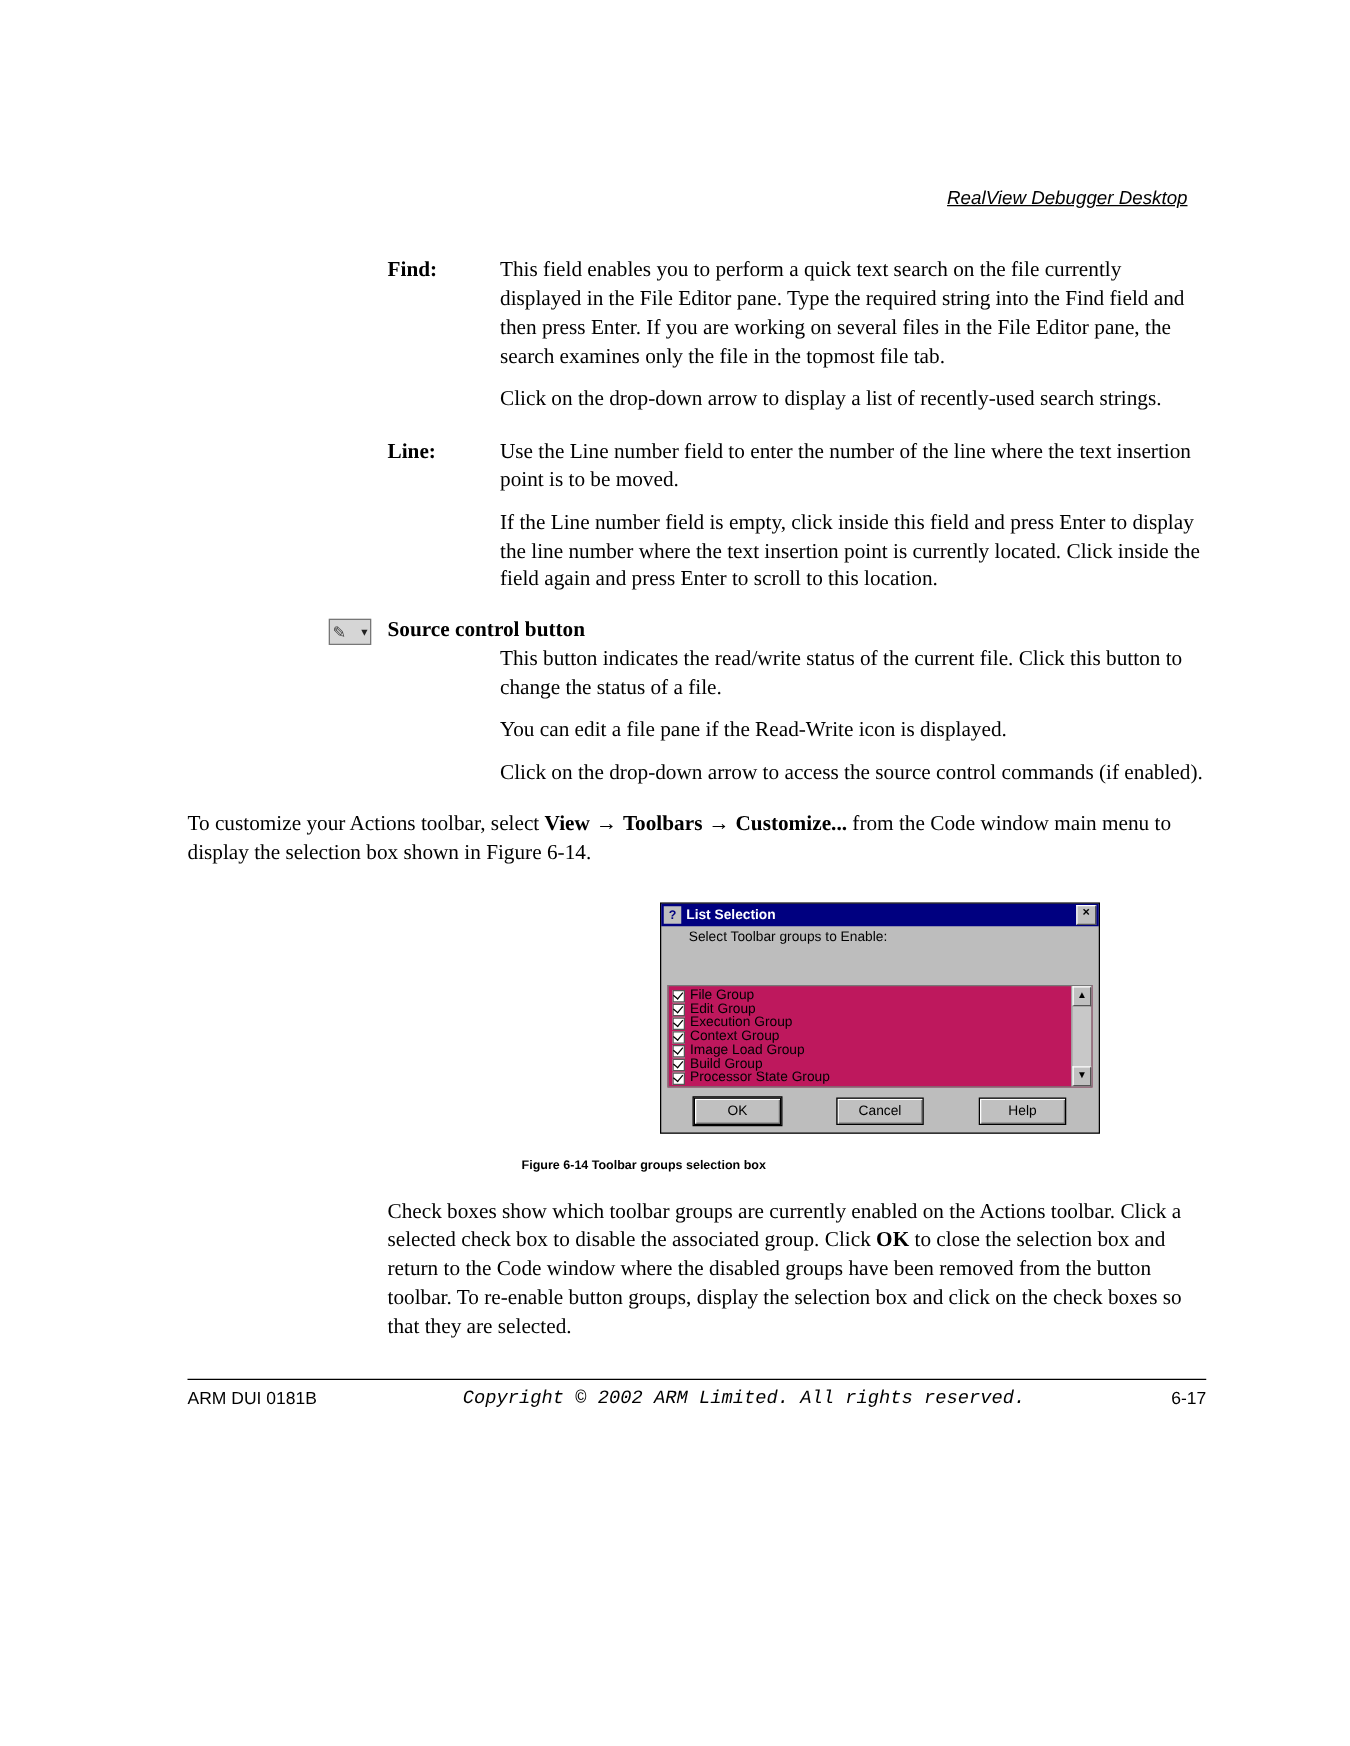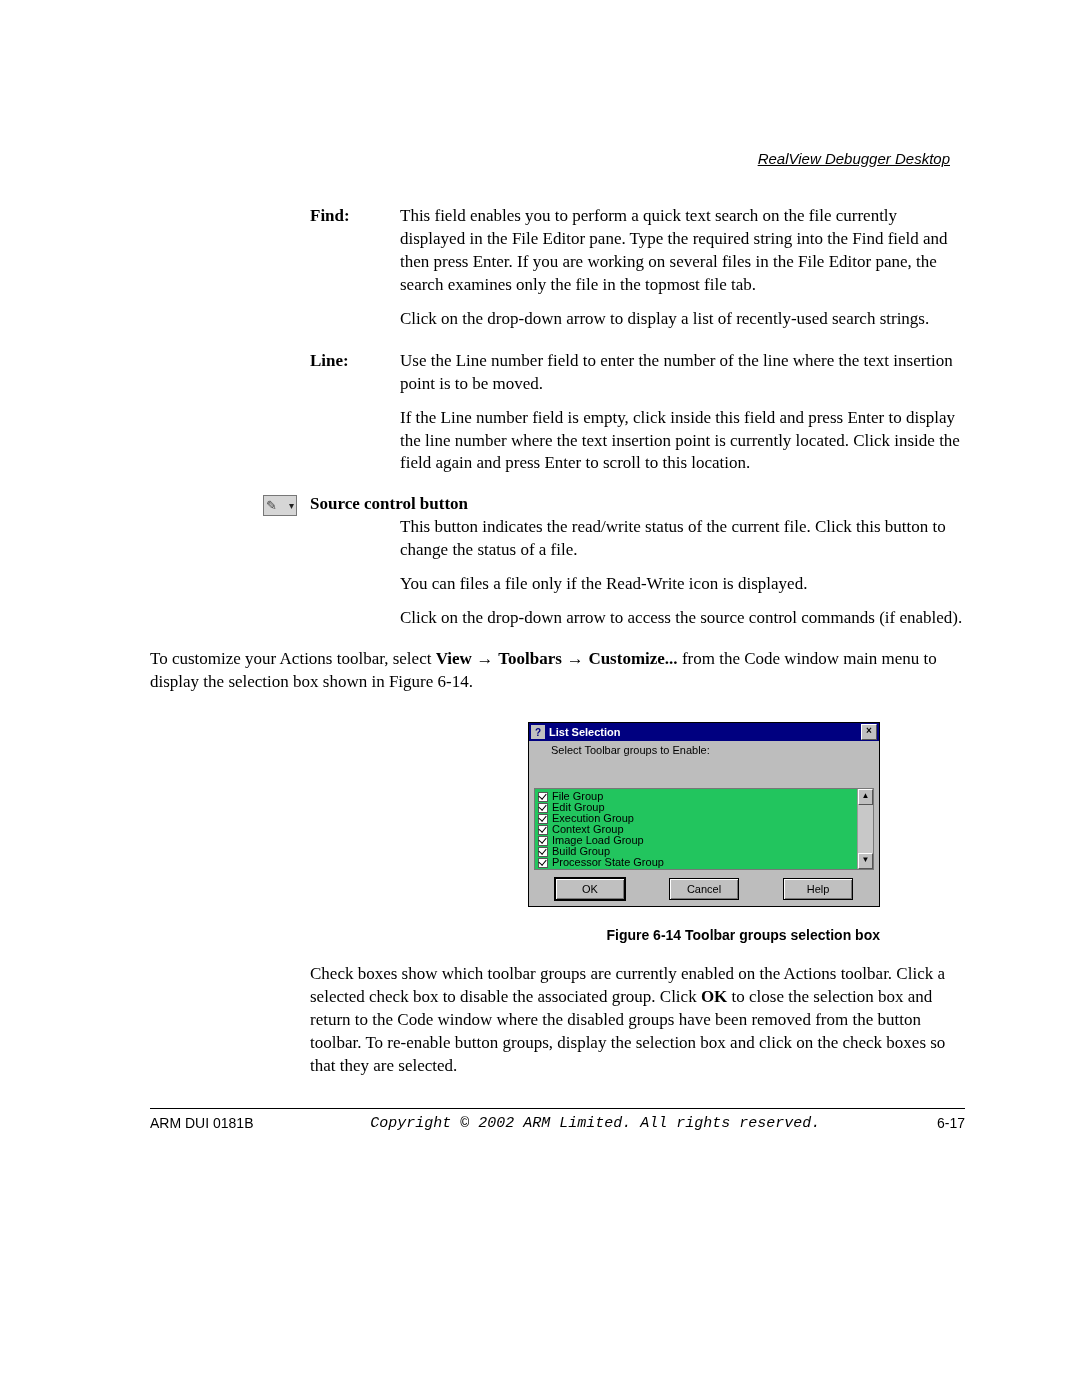--- a/index.html
+++ b/index.html
@@ -157,21 +157,21 @@
   .dlg-prompt {
     padding: 3px 5px 2px 22px;
   }
   .dlg-spacer {
     height: 30px;
   }
   .dlg-listbox {
     margin: 0 5px 4px 5px;
     display: flex;
     border: 1px solid #777;
-    background: #22c55e;
+    background: #be185d;
     height: 80px;
   }
   .dlg-list {
     flex: 1;
     padding: 2px 3px;
     overflow: hidden;
   }
   .dlg-list-item {
     display: flex;
     align-items: center;
@@ -232,24 +232,24 @@
     box-shadow: inset 1px 1px 0 #fff, inset -1px -1px 0 #777;
     font-size: 11px;
     display: flex;
     align-items: center;
     justify-content: center;
   }
   .dlg-button.default {
     box-shadow: inset 1px 1px 0 #fff, inset -1px -1px 0 #777, 0 0 0 1px #000;
   }
   .figure-caption {
-    text-align: right;
+    text-align: center;
     font-family: Arial, Helvetica, sans-serif;
     font-weight: bold;
-    font-size: 14px;
+    font-size: 10px;
     margin-top: 20px;
     margin-right: 85px;
   }
   .after-fig {
     margin-left: 160px;
     margin-top: 20px;
     line-height: 1.35;
   }
   .footer-rule {
     border: none;
@@ -295,21 +295,21 @@
 
     <div class="scb-row">
       <div class="scb-icon">
         <span class="scb-icon-glyph">✎</span>
         <span class="scb-icon-arrow">▾</span>
       </div>
       <div class="scb-title">Source control button</div>
     </div>
     <div class="scb-body">
       <p>This button indicates the read/write status of the current file. Click this button to change the status of a file.</p>
-      <p>You can files a file only if the Read-Write icon is displayed.</p>
+      <p>You can edit a file pane if the Read-Write icon is displayed.</p>
       <p>Click on the drop-down arrow to access the source control commands (if enabled).</p>
     </div>
 
 
     <p class="section-para">
       <span>To customize your Actions toolbar, select </span><span class="bold">View</span><span class="arrow"> → </span><span class="bold">Toolbars</span><span class="arrow"> → </span><span class="bold">Customize...</span><span> from the Code window main menu to display the selection box shown in Figure 6-14.</span>
     </p>
 
     <div class="dialog-wrap">
       <div class="dialog">

